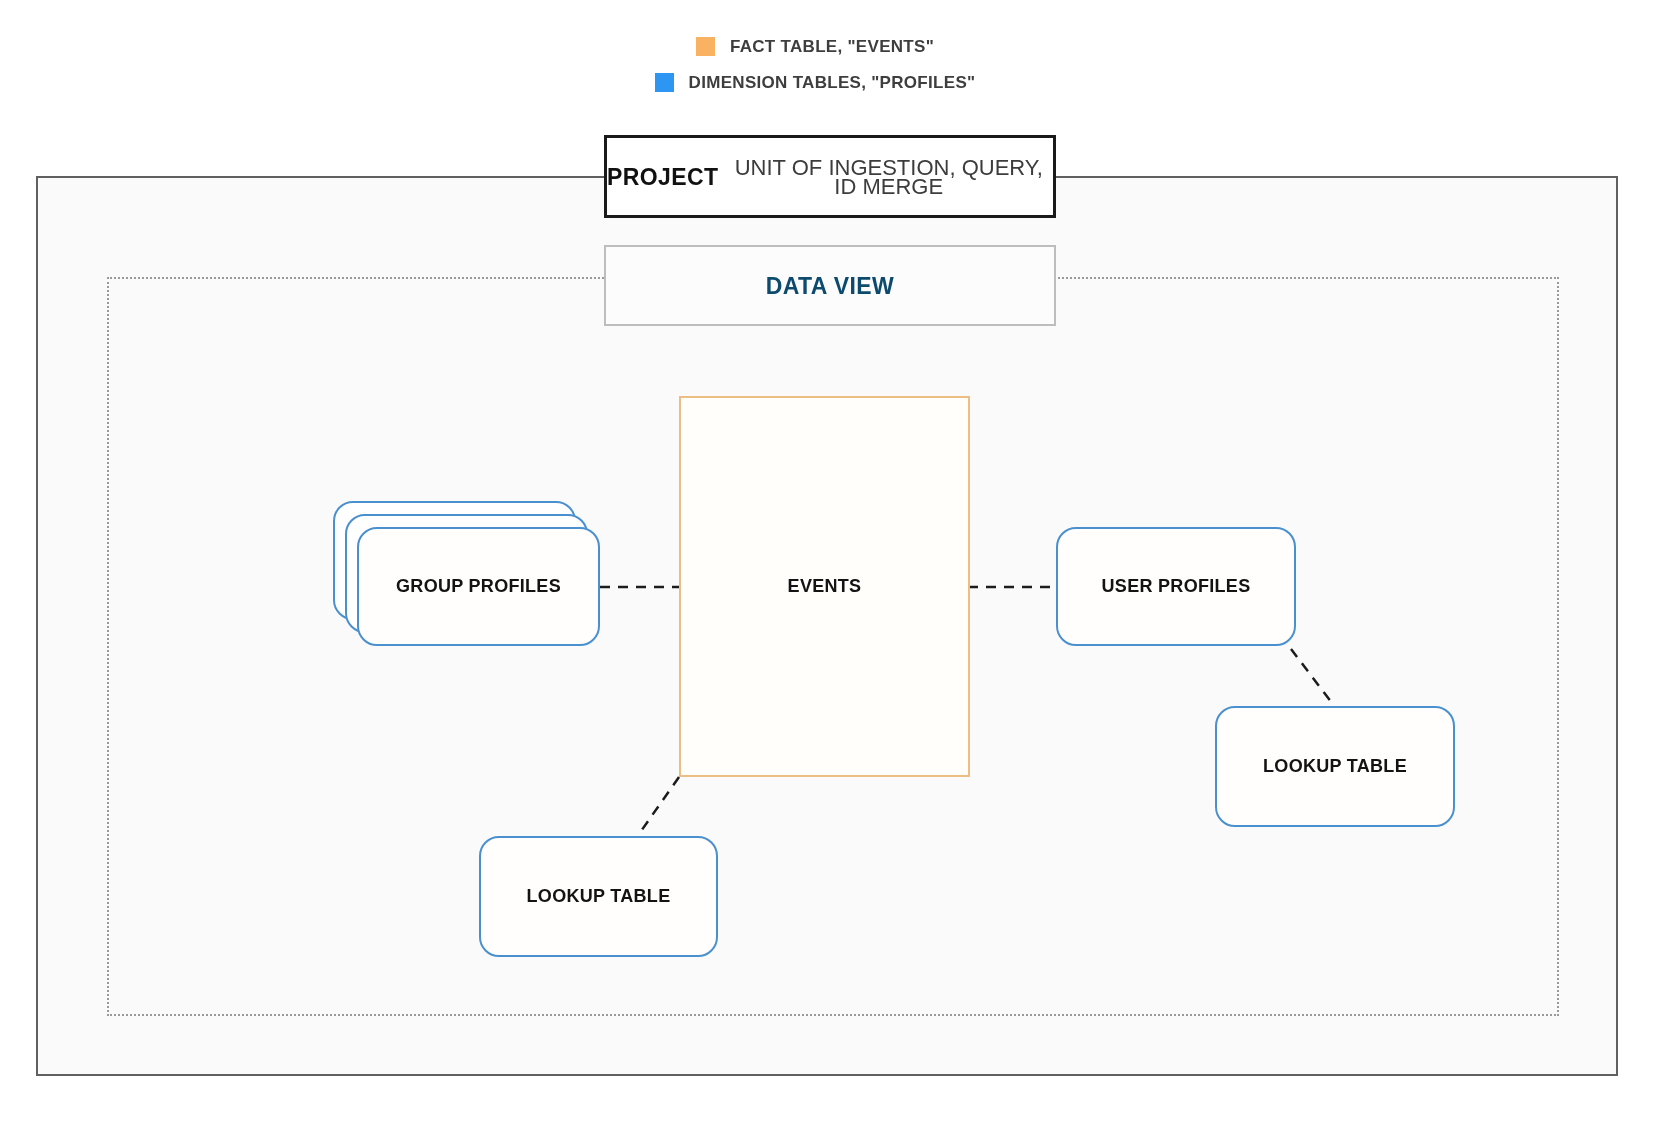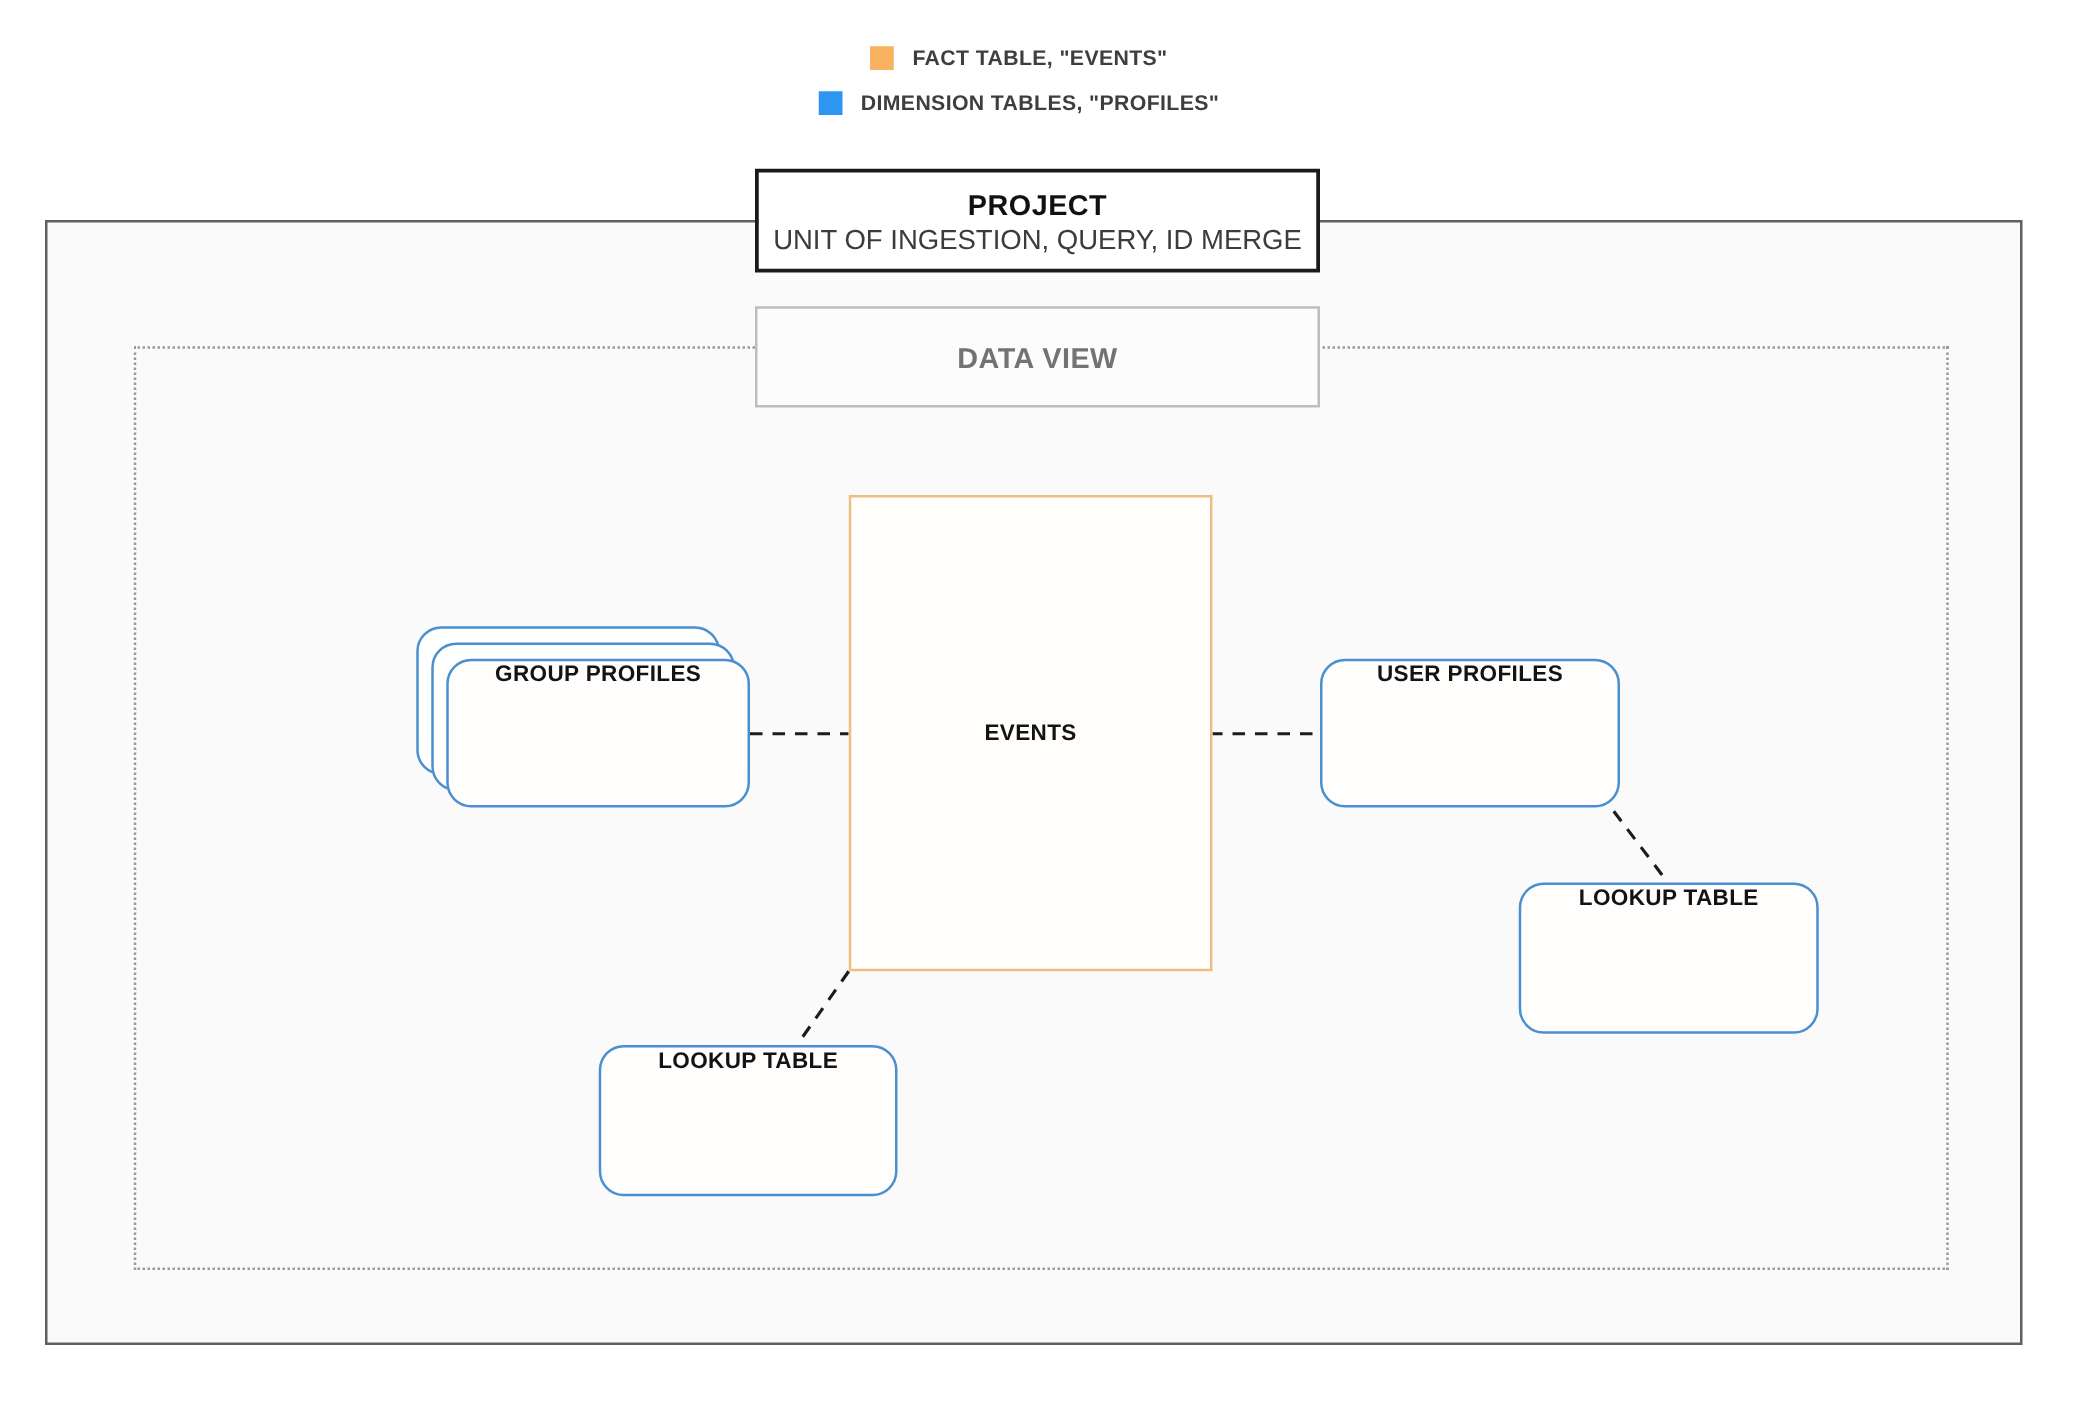--- a/index.html
+++ b/index.html
@@ -23,39 +23,39 @@
   }
   .dotted-box{
     position:absolute;left:107px;top:277px;width:1452px;height:739px;
     border:2px dotted #999999;box-sizing:border-box;
   }
   
   .connectors{position:absolute;left:0;top:0;width:1664px;height:1128px;pointer-events:none;}
   
   .title-box{
     position:absolute;box-sizing:border-box;background:#ffffff;
-    display:flex;flex-direction:column;align-items:center;justify-content:center;
+    display:flex;flex-direction:row;align-items:center;justify-content:center;
     gap:6px;text-align:center;
   }
   .project-box{left:604px;top:135px;width:452px;height:83px;border:3px solid #1a1a1a;}
   .dataview-box{left:604px;top:245px;width:452px;height:81px;border:2px solid #bdbdbd;background:#fcfcfc;}
   .box-title{font-size:23px;font-weight:bold;color:#111111;letter-spacing:0.4px;line-height:24px;}
   .box-subtitle{font-size:22px;color:#3c3c3c;line-height:19px;}
-  .dataview-box .box-title{color:#737373;}
+  .dataview-box .box-title{color:#0c4a6e;}
   .dataview-box .box-subtitle{color:#ababab;}
   
   .events-box{
     position:absolute;left:679px;top:396px;width:291px;height:381px;
     border:2px solid #edbe83;background:#fffefb;box-sizing:border-box;
     display:flex;align-items:center;justify-content:center;
   }
   .node-label{font-size:18px;font-weight:bold;color:#131313;letter-spacing:0.3px;white-space:nowrap;}
   .blue-card{
     position:absolute;border:2px solid #4a90cf;border-radius:20px;background:#fffefd;
-    box-sizing:border-box;display:flex;align-items:flex-start;justify-content:center;
+    box-sizing:border-box;display:flex;align-items:center;justify-content:center;
   }
   .stack-card{
     position:absolute;width:243px;height:119px;border:2px solid #4a90cf;border-radius:20px;
     background:#ffffff;box-sizing:border-box;
   }
   .stack-back{left:333px;top:501px;}
   .stack-mid{left:345px;top:514px;}
   .group-profiles{left:357px;top:527px;width:243px;height:119px;}
   .user-profiles{left:1056px;top:527px;width:240px;height:119px;}
   .lookup-right{left:1215px;top:706px;width:240px;height:121px;}

